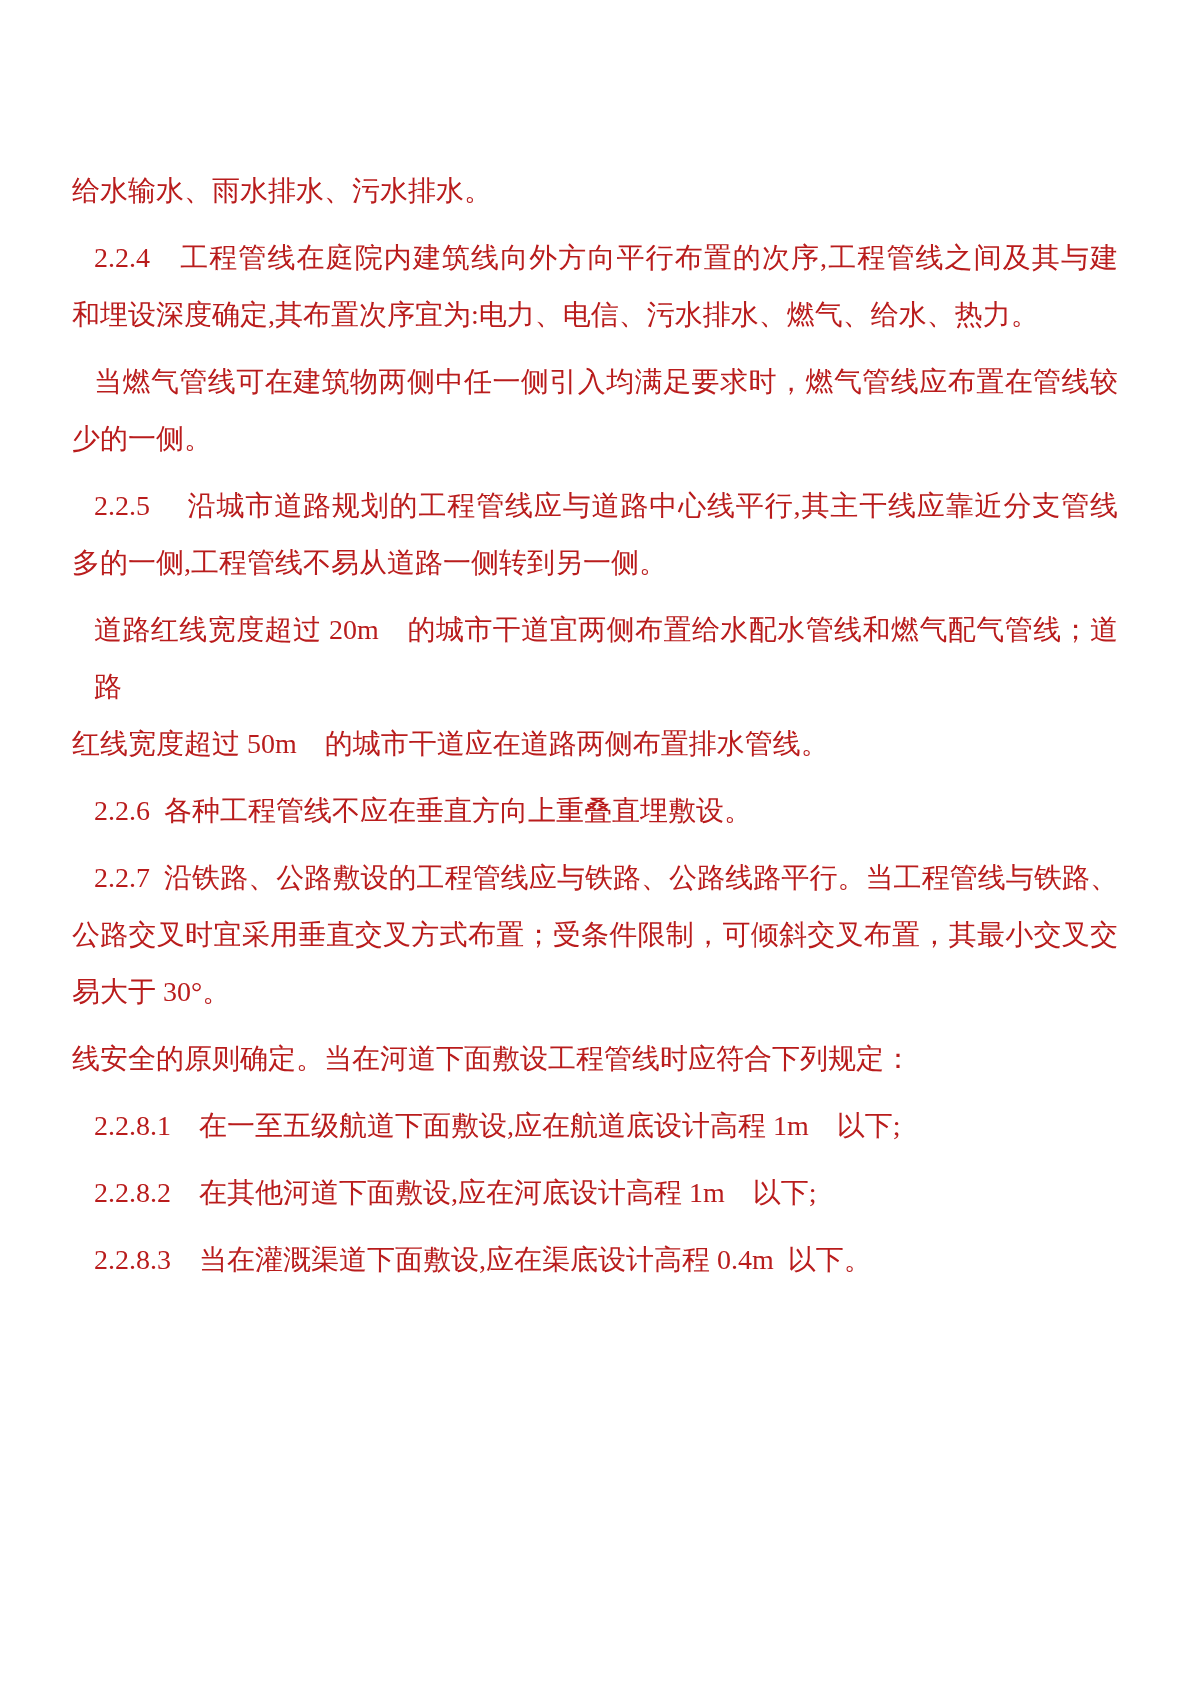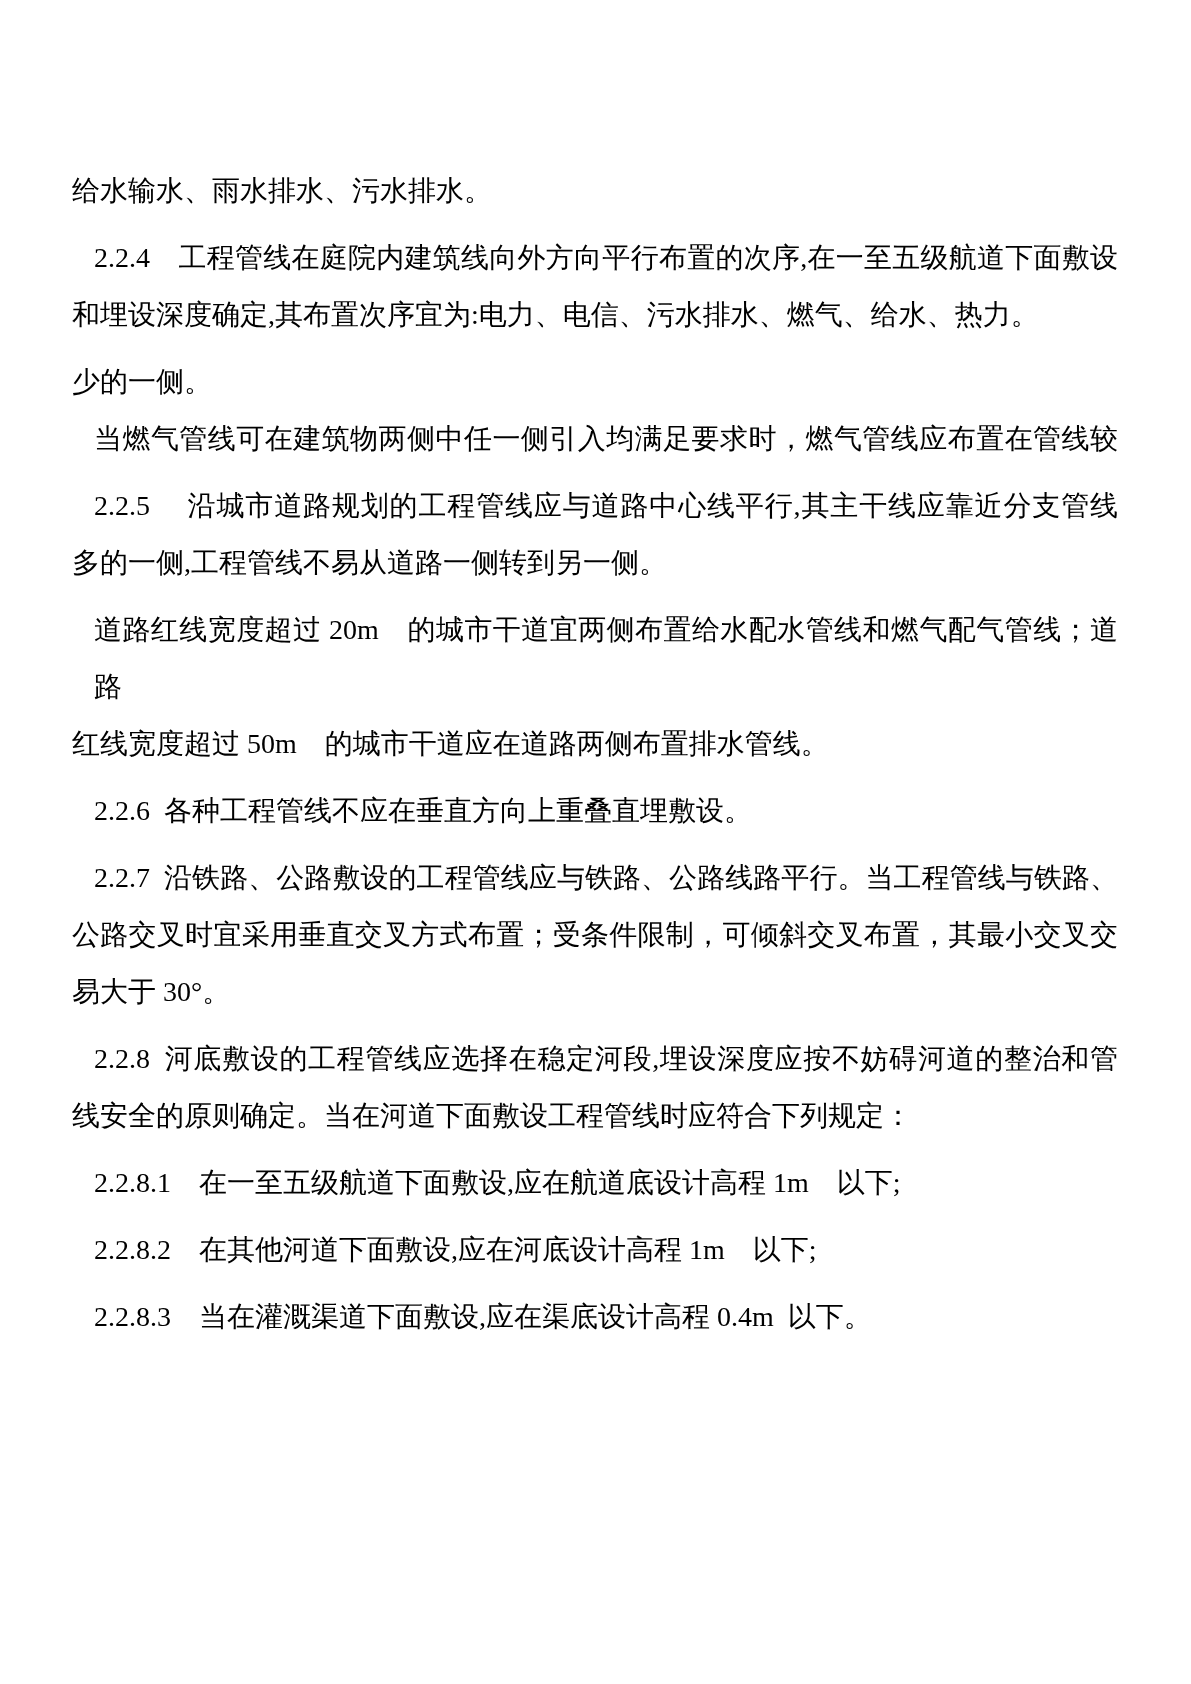--- a/index.html
+++ b/index.html
@@ -39,50 +39,49 @@
   }
   .line.full {
     text-align: justify;
     text-align-last: justify;
   }
 </style>
 </head>
 <body>
 
 <div class="page" style="background: rgb(255, 255, 255);">
-  <div class="text-block" style="color: #000000;">
+  <div class="text-block" style="color: #b91c1c;">
       <div class="para">
         <div class="line">给水输水、雨水排水、污水排水。</div>
       </div>
       <div class="para">
-        <div class="line indent full">2.2.4　工程管线在庭院内建筑线向外方向平行布置的次序,在一至五级航道下面敷设</div>
+        <div class="line indent full">2.2.4　工程管线在庭院内建筑线向外方向平行布置的次序,工程管线之间及其与建</div>
         <div class="line">和埋设深度确定,其布置次序宜为:电力、电信、污水排水、燃气、给水、热力。</div>
       </div>
       <div class="para">
+        <div class="line indent full">当燃气管线可在建筑物两侧中任一侧引入均满足要求时，燃气管线应布置在管线较</div>
         <div class="line">少的一侧。</div>
-        <div class="line indent full">当燃气管线可在建筑物两侧中任一侧引入均满足要求时，燃气管线应布置在管线较</div>
       </div>
       <div class="para">
         <div class="line indent full">2.2.5　 沿城市道路规划的工程管线应与道路中心线平行,其主干线应靠近分支管线</div>
         <div class="line">多的一侧,工程管线不易从道路一侧转到另一侧。</div>
       </div>
       <div class="para">
         <div class="line indent full">道路红线宽度超过 20m　的城市干道宜两侧布置给水配水管线和燃气配气管线；道路</div>
         <div class="line">红线宽度超过 50m　的城市干道应在道路两侧布置排水管线。</div>
       </div>
       <div class="para">
         <div class="line indent">2.2.6 各种工程管线不应在垂直方向上重叠直埋敷设。</div>
       </div>
       <div class="para">
         <div class="line indent full">2.2.7 沿铁路、公路敷设的工程管线应与铁路、公路线路平行。当工程管线与铁路、</div>
         <div class="line full">公路交叉时宜采用垂直交叉方式布置；受条件限制，可倾斜交叉布置，其最小交叉交</div>
         <div class="line">易大于 30°。</div>
       </div>
       <div class="para">
-        <div class="line indent full">2.2.8 河底敷设的工程管线应选择在稳定河段,埋设深度应按不妨碍河道的整治和管</div>
         <div class="line">线安全的原则确定。当在河道下面敷设工程管线时应符合下列规定：</div>
       </div>
       <div class="para">
         <div class="line indent">2.2.8.1　在一至五级航道下面敷设,应在航道底设计高程 1m　以下;</div>
       </div>
       <div class="para">
         <div class="line indent">2.2.8.2　在其他河道下面敷设,应在河底设计高程 1m　以下;</div>
       </div>
       <div class="para">
         <div class="line indent">2.2.8.3　当在灌溉渠道下面敷设,应在渠底设计高程 0.4m 以下。</div>

